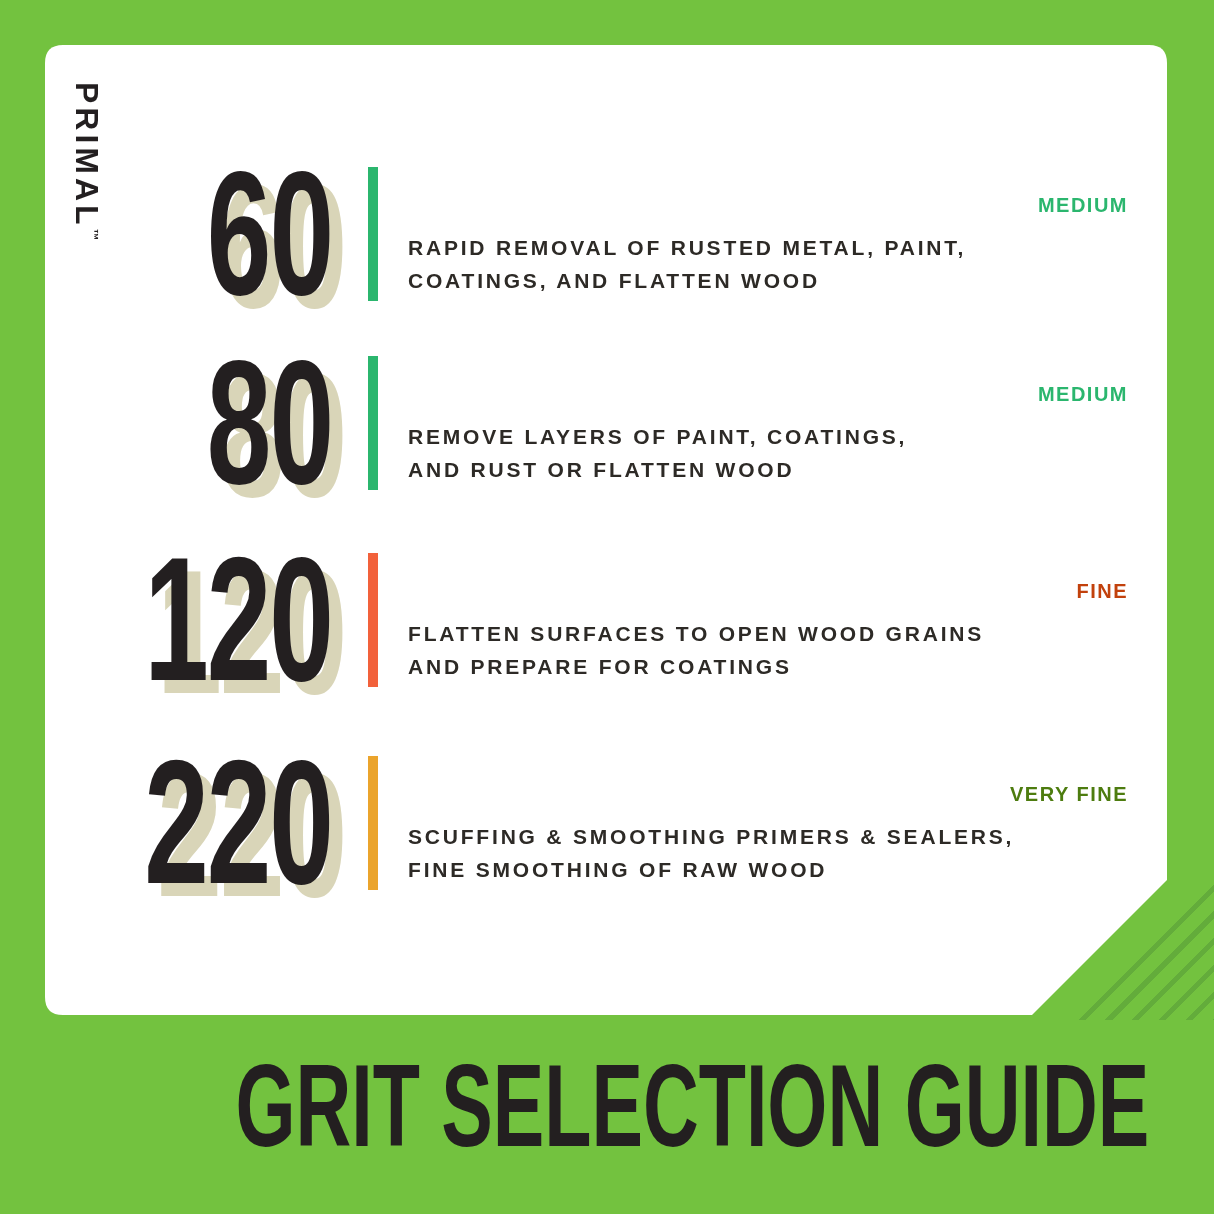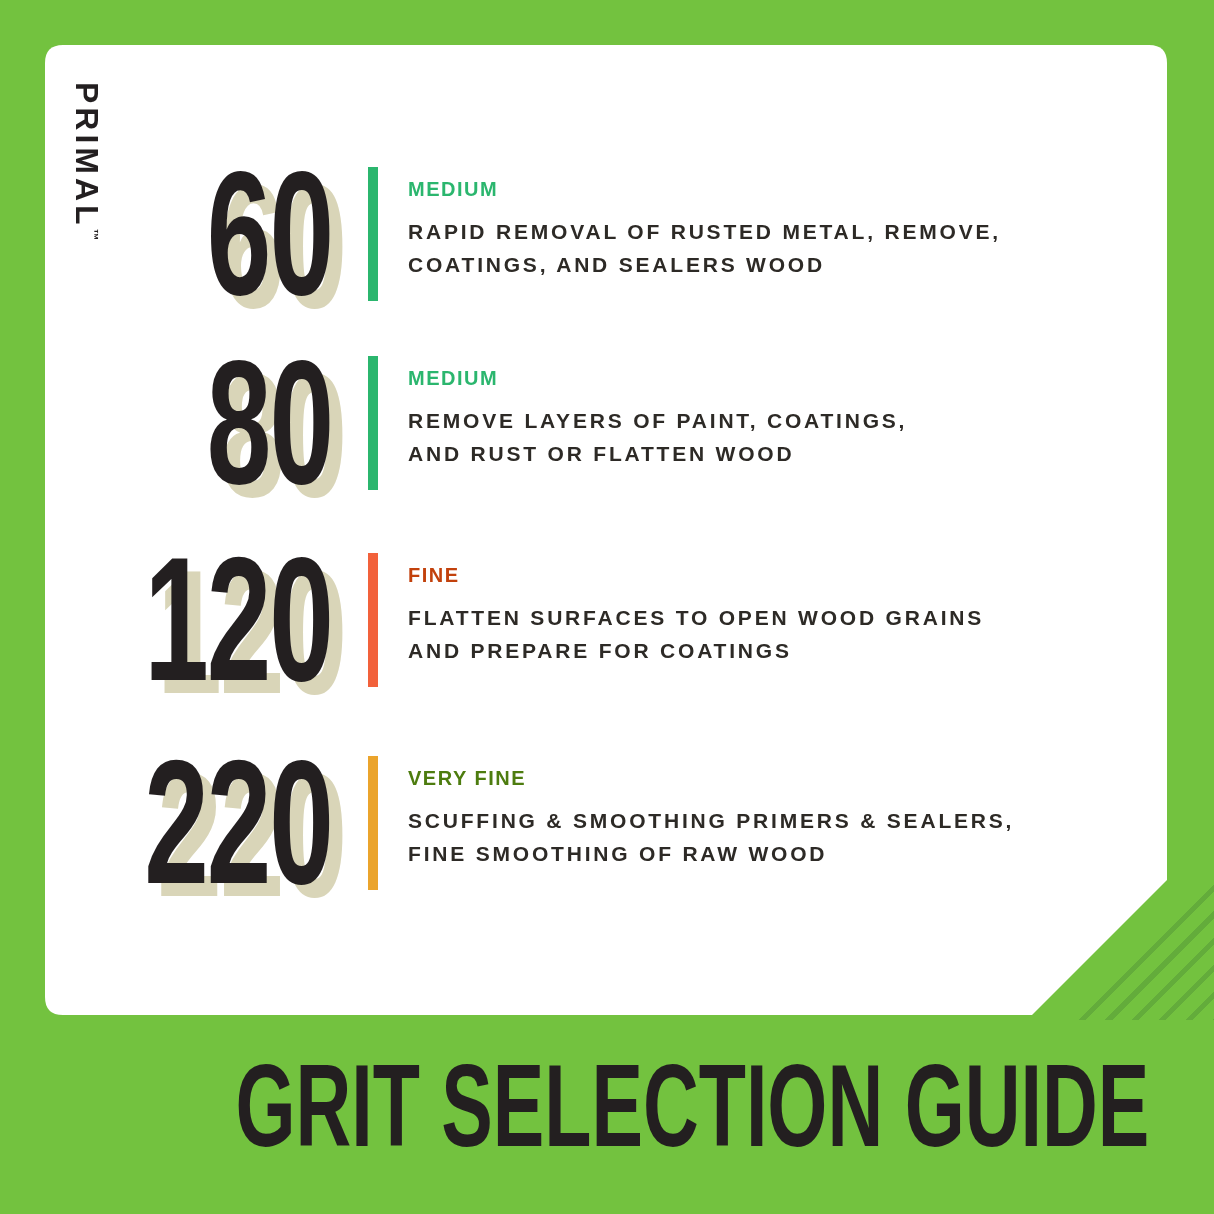--- a/index.html
+++ b/index.html
@@ -83,26 +83,27 @@
     position: absolute;
     left: 323px;
     top: 0;
     width: 10px;
     height: 134px;
     background: #2BB66E;
   }
 
   .textcol { position: absolute; left: 363px; top: 0; width: 720px; }
   .cat {
-    margin-top: 12px;
+    margin-top: 28px;
     font-size: 20px;
     line-height: 20px;
     font-weight: 700;
     letter-spacing: 1.5px;
     white-space: nowrap;
+    text-align: right;
   }
   .desc {
     margin-top: 16px;
     font-size: 21px;
     line-height: 33px;
     font-weight: 700;
     letter-spacing: 2.8px;
     color: var(--text, #2D2A26);
     white-space: nowrap;
   }
@@ -139,22 +140,22 @@
     <div class="primal">
       <div class="primal-inner"><span>PRIMAL</span><sup>™</sup></div>
     </div>
 
     <div class="row row-1">
       <div class="num">60</div>
       <div class="bar" style="background-color: rgb(43, 182, 110);"></div>
       <div class="textcol">
         <div class="cat" style="color: rgb(43, 182, 110);">MEDIUM</div>
         <div class="desc">
-          <div>RAPID REMOVAL OF RUSTED METAL, REMOVE,</div>
-          <div>COATINGS, AND SEALERS WOOD</div>
+          <div>RAPID REMOVAL OF RUSTED METAL, PAINT,</div>
+          <div>COATINGS, AND FLATTEN WOOD</div>
         </div>
       </div>
     </div>
 
     <div class="row row-2">
       <div class="num">80</div>
       <div class="bar" style="background-color: rgb(43, 182, 110);"></div>
       <div class="textcol">
         <div class="cat" style="color: rgb(43, 182, 110);">MEDIUM</div>
         <div class="desc">

